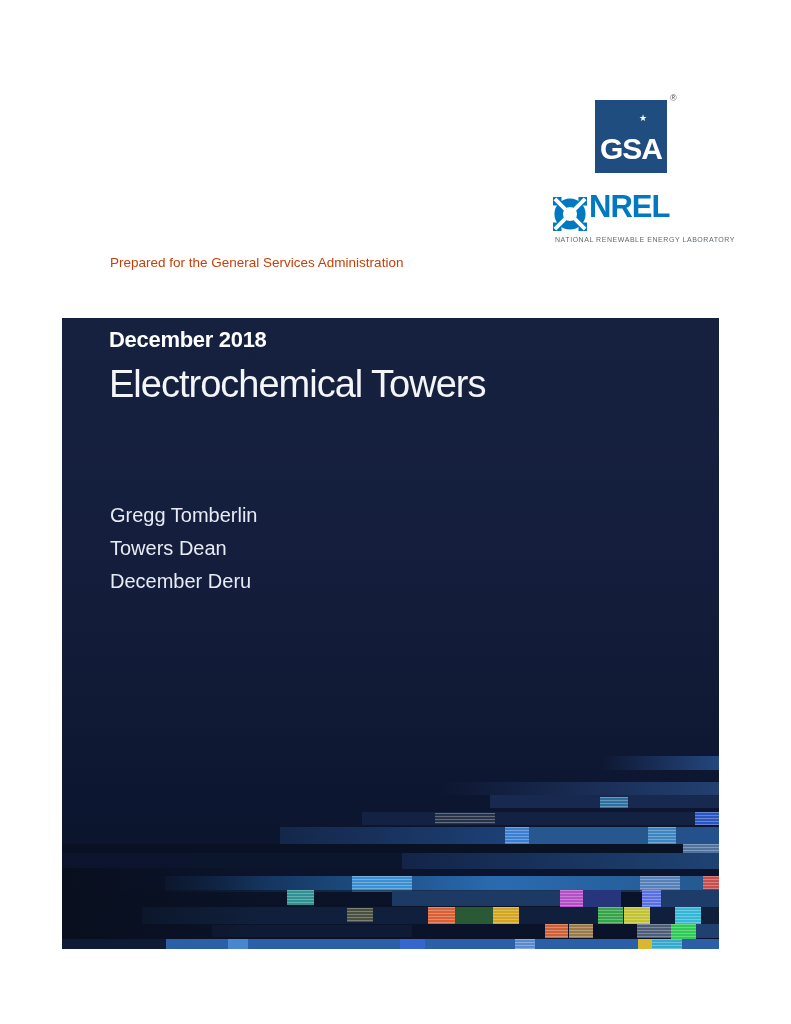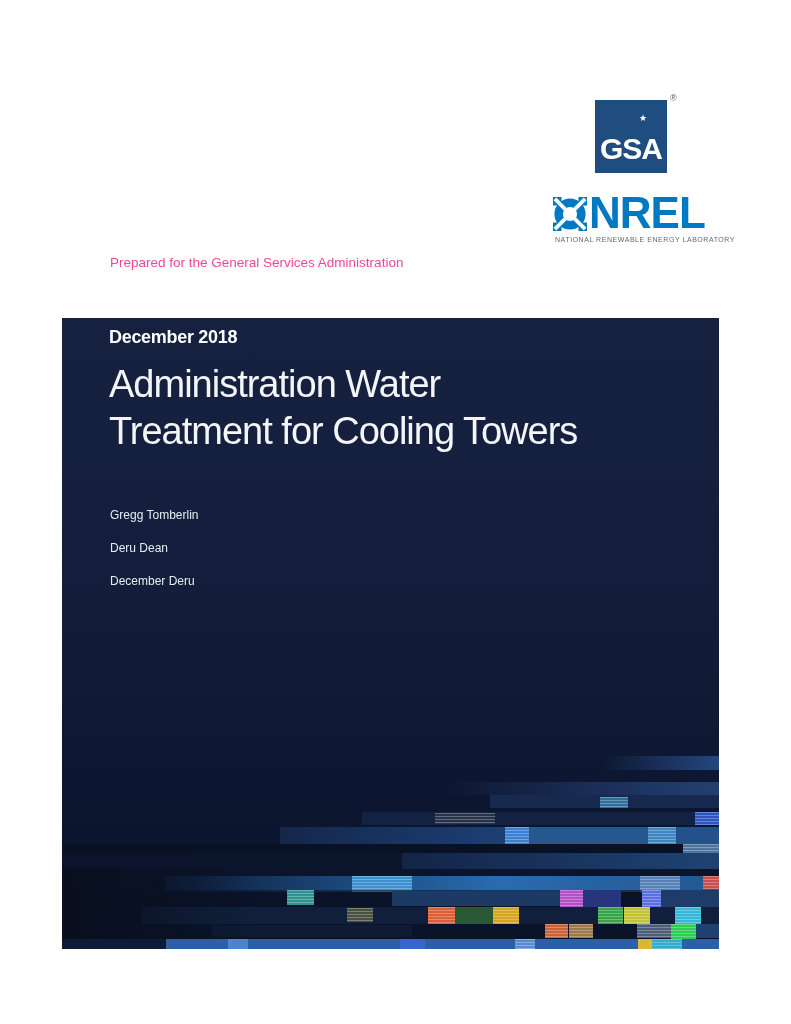--- a/index.html
+++ b/index.html
@@ -19,47 +19,47 @@
   .gsa-star{
     position:absolute;left:44px;top:14px;color:#ffffff;font-size:9px;line-height:1;
   }
   .gsa-reg{
     position:absolute;left:670px;top:93px;font-size:9px;color:#555a60;
   }
   .nrel-logo{position:absolute;left:553px;top:191px;width:167px;height:52px;}
   .nrel-icon{position:absolute;left:0;top:5px;width:34px;height:36px;}
   .nrel-text{
     position:absolute;left:36px;top:0px;color:#0079c2;font-weight:bold;
-    font-size:44px;line-height:1;letter-spacing:-1px;
+    font-size:31px;line-height:1;letter-spacing:-1px;
   }
   .nrel-tagline{
     position:absolute;left:2px;top:45px;width:180px;color:#5e6a71;
     font-size:7px;letter-spacing:0.55px;white-space:nowrap;
   }
   
   .intro{
-    position:absolute;left:110px;top:252px;color:#ec4899;
+    position:absolute;left:110px;top:252px;color:#c2410c;
     font-size:13.5px;line-height:22.5px;
   }
   
   .panel{
     position:absolute;left:62px;top:318px;width:657px;height:631px;
     background:linear-gradient(180deg,#162140 0%,#141e3c 40%,#111b36 58%,#0d1630 76%,#0a1228 100%);
     color:#ffffff;overflow:hidden;
   }
   .panel-date{
-    position:absolute;left:47px;top:9px;font-weight:bold;font-size:18px;
+    position:absolute;left:47px;top:9px;font-weight:bold;font-size:22px;
     letter-spacing:-0.3px;color:#ffffff;
   }
   .panel-title{
     position:absolute;left:47px;top:43px;font-size:38px;line-height:47px;
     letter-spacing:-1px;color:#f3f5f9;font-weight:400;
   }
   .panel-authors{
-    position:absolute;left:48px;top:181px;font-size:12px;line-height:33px;
+    position:absolute;left:48px;top:181px;font-size:20px;line-height:33px;
     color:#e7ebf3;font-weight:400;
   }
   
   .cover-art{
     position:absolute;left:0;top:420px;width:657px;height:211px;overflow:hidden;
   }
   .art-layer{position:absolute;}
   .striped{
     background-image:repeating-linear-gradient(180deg,
       rgba(255,255,255,0.28) 0px,rgba(255,255,255,0.28) 1px,
@@ -89,26 +89,25 @@
   <span class="nrel-tagline">NATIONAL RENEWABLE ENERGY LABORATORY</span>
 </div>
 
 <div class="intro">
   <div>Prepared for the General Services Administration</div>
 </div>
 
 <div class="panel">
   <div class="panel-date">December 2018</div>
   <div class="panel-title">
-    <div>Administration Water</div>
-    <div>Treatment for Cooling Towers</div>
+    <div>Electrochemical Towers</div>
   </div>
   <div class="panel-authors">
     <div>Gregg Tomberlin</div>
-    <div>Deru Dean</div>
+    <div>Towers Dean</div>
     <div>December Deru</div>
   </div>
   <div class="cover-art">
       <div class="art-layer" style="left: 540px; top: 18px; width: 117px; height: 14px; background-image: linear-gradient(90deg, rgba(30, 60, 110, 0), rgb(36, 71, 127));"></div>
       <div class="art-layer" style="left: 380px; top: 44px; width: 277px; height: 13px; background-image: linear-gradient(90deg, rgba(27, 48, 88, 0), rgb(29, 52, 96) 70%, rgb(35, 64, 112));"></div>
       <div class="art-layer" style="left: 428px; top: 57px; width: 229px; height: 13px; background-color: rgb(23, 41, 78);"></div>
       <div class="art-layer striped" style="left: 538px; top: 59px; width: 28px; height: 11px; background-color: rgb(46, 111, 159);"></div>
       <div class="art-layer" style="left: 300px; top: 74px; width: 357px; height: 13px; background-color: rgba(25, 45, 85, 0.5);"></div>
       <div class="art-layer striped" style="left: 373px; top: 75px; width: 60px; height: 11px; background-color: rgba(150, 150, 110, 0.16);"></div>
       <div class="art-layer striped" style="left: 633px; top: 74px; width: 24px; height: 13px; background-color: rgb(44, 85, 192);"></div>

